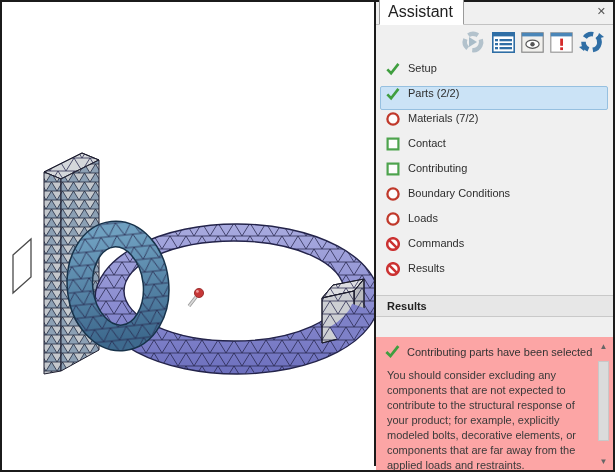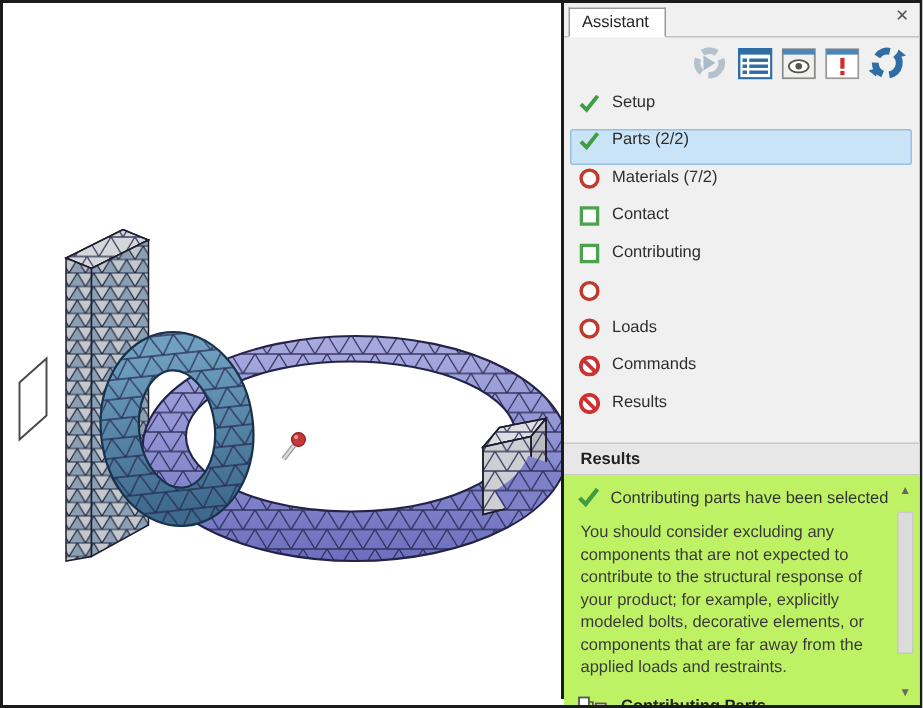--- a/index.html
+++ b/index.html
@@ -5,32 +5,32 @@
   html,body{margin:0;padding:0;background:#fff;}
   body{width:615px;height:472px;overflow:hidden;font-family:"Liberation Sans",sans-serif;}
   .frame{position:relative;width:611px;height:468px;border:2px solid #1b1b1b;background:#fff;}
   
   .viewport{position:absolute;left:0;top:0;width:372px;height:464px;background:#fff;border-right:2px solid #1b1b1b;}
   
   .panel{position:absolute;left:374px;top:0;right:0;bottom:0;background:#F0F0F0;
          display:flex;flex-direction:column;font-size:11px;color:#333;}
   .tabstrip{height:22px;border-bottom:1px solid #c2c2c2;display:flex;align-items:flex-end;position:relative;flex:0 0 auto;}
   .tab{background:#fff;border:1px solid #9a9a9a;border-bottom:1px solid #fff;margin-left:3px;margin-bottom:-1px;
-       padding:3px 10px 3px 8px;font-size:11px;color:#222;}
+       padding:3px 10px 3px 8px;font-size:16px;color:#222;}
   .close{position:absolute;right:7px;top:4px;font-size:11px;color:#555;line-height:11px;cursor:default;}
   .toolbar{display:flex;justify-content:flex-end;align-items:center;gap:6px;padding:5px 9px 3px 0;flex:0 0 auto;}
   .tbtn{display:flex;align-items:center;justify-content:center;}
   .checklist{padding:4px 5px 0 4px;flex:0 0 auto;}
   .row{display:flex;gap:8px;height:22px;padding-left:5px;border:1px solid transparent;border-radius:2px;margin-bottom:1px;}
   .row.sel{background:#CBE3F6;border-color:#96C0E0;}
   .row .lbl{white-space:nowrap;color:#2d2d2d;}
   .ic{width:14px;height:14px;flex:0 0 14px;}
   .cmd-header{margin-top:9px;background:#E7E7E7;border-top:1px solid #c9c9c9;border-bottom:1px solid #c9c9c9;
               font-weight:bold;color:#222;padding:4px 0 4px 11px;flex:0 0 auto;}
-  .cmd-body{position:relative;flex:1 1 auto;background:#bef264;overflow:hidden;}
+  .cmd-body{position:relative;flex:1 1 auto;background:#fca5a5;overflow:hidden;margin-top:20px;}
   .cmd-inner{padding:7px 24px 0 9px;}
   .status-row{display:flex;align-items:center;gap:7px;white-space:nowrap;color:#333;}
   .status-row .ic{width:15px;height:15px;flex:0 0 15px;}
   .desc{margin:9px 0 0 2px;width:198px;line-height:15px;color:#3a3a3a;}
   .cmd-item{display:flex;gap:9px;margin-top:11px;align-items:flex-start;}
   .cmd-item .txt{display:flex;flex-direction:column;}
   .cmd-title{font-weight:bold;color:#222;white-space:nowrap;line-height:15px;}
   .sbar{position:absolute;right:3px;top:5px;bottom:3px;width:13px;display:flex;flex-direction:column;align-items:center;}
   .sarrow{font-size:8px;color:#666;line-height:10px;flex:0 0 10px;}
   .strack{flex:1 1 auto;width:11px;position:relative;}
@@ -207,20 +207,21 @@
       <div class="row">
         <svg class="ic" viewBox="0 0 14 14">
             <use href="#i-square"></use>
           </svg>
         <span class="lbl">Contributing</span>
       </div>
       <div class="row">
         <svg class="ic" viewBox="0 0 14 14">
             <use href="#i-circle"></use>
           </svg>
+        <span class="lbl">Boundary Conditions</span>
       </div>
       <div class="row">
         <svg class="ic" viewBox="0 0 14 14">
             <use href="#i-circle"></use>
           </svg>
         <span class="lbl">Loads</span>
       </div>
       <div class="row">
         <svg class="ic" viewBox="0 0 14 14">
             <use href="#i-block"></use>

